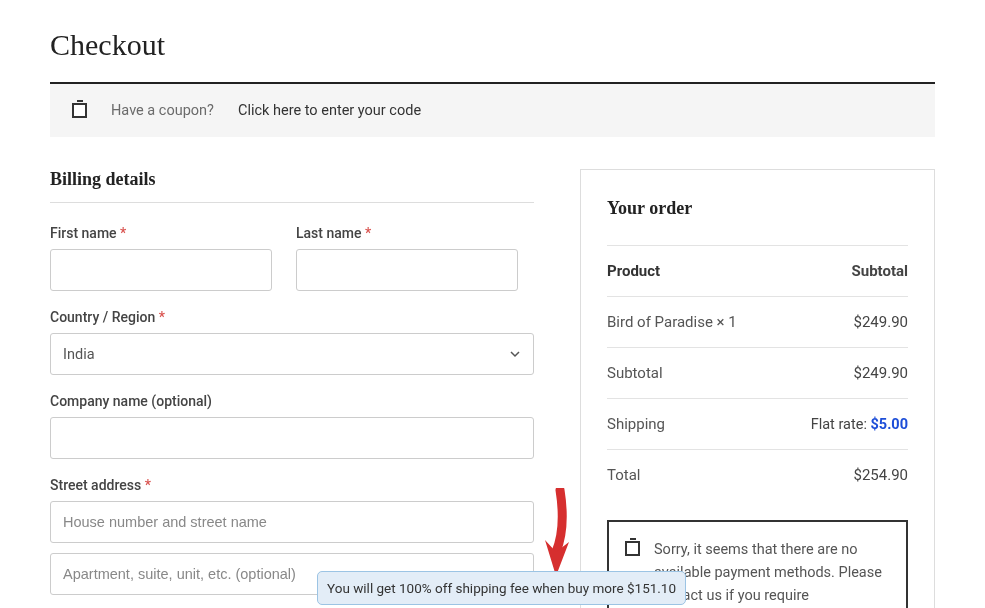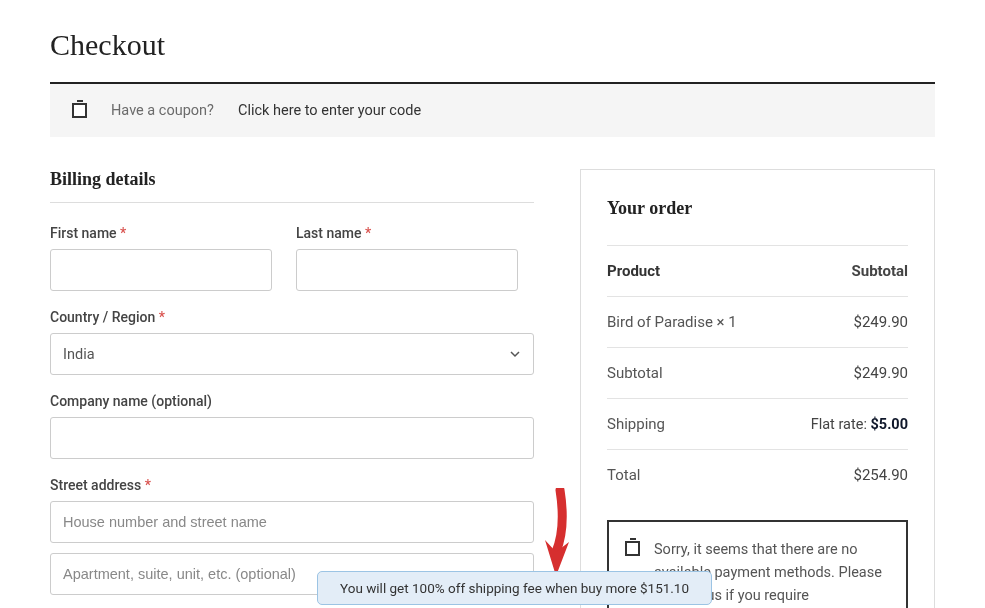--- a/index.html
+++ b/index.html
@@ -125,21 +125,21 @@
     align-items: center;
     padding: 16px 0;
     border-bottom: 1px solid #e3e3e3;
     font-size: 15px;
     color: #555;
     gap: 27px;
   }
   .order-row.head { font-weight: 700; color: #333; border-top: 1px solid #e3e3e3;}
   .order-row .right { text-align: right; color: #444; }
   .flat-rate { font-size: 14.5px; color: #555; }
-  .flat-rate .amt { font-weight: 700; color: #0f172a; }
+  .flat-rate .amt { font-weight: 700; color: #1d4ed8; }
   .total-row { border-bottom: none; padding-bottom: 24px;}
   .payment-box {
     border: 2px solid #333;
     padding: 16px 16px;
     margin-top: 12px;
     display: flex;
     gap: 14px;
     font-size: 14.5px;
     color: #555;
     line-height: 1.6;
@@ -171,21 +171,21 @@
     height: 90px;
     pointer-events: none;
   }
   .tooltip-bubble {
     position: absolute;
     left: 317px;
     top: 571px;
     background: #e3edf7;
     border: 1px solid #9cc4e4;
     border-radius: 5px;
-    padding: 8px 22px;
+    padding: 8px 9px;
     font-size: 13.5px;
     color: #333;
   }
 </style>
 </head>
 <body>
 
 <div class="container">
   <h1 class="page-title">Checkout</h1>
   <hr class="hr-top">

